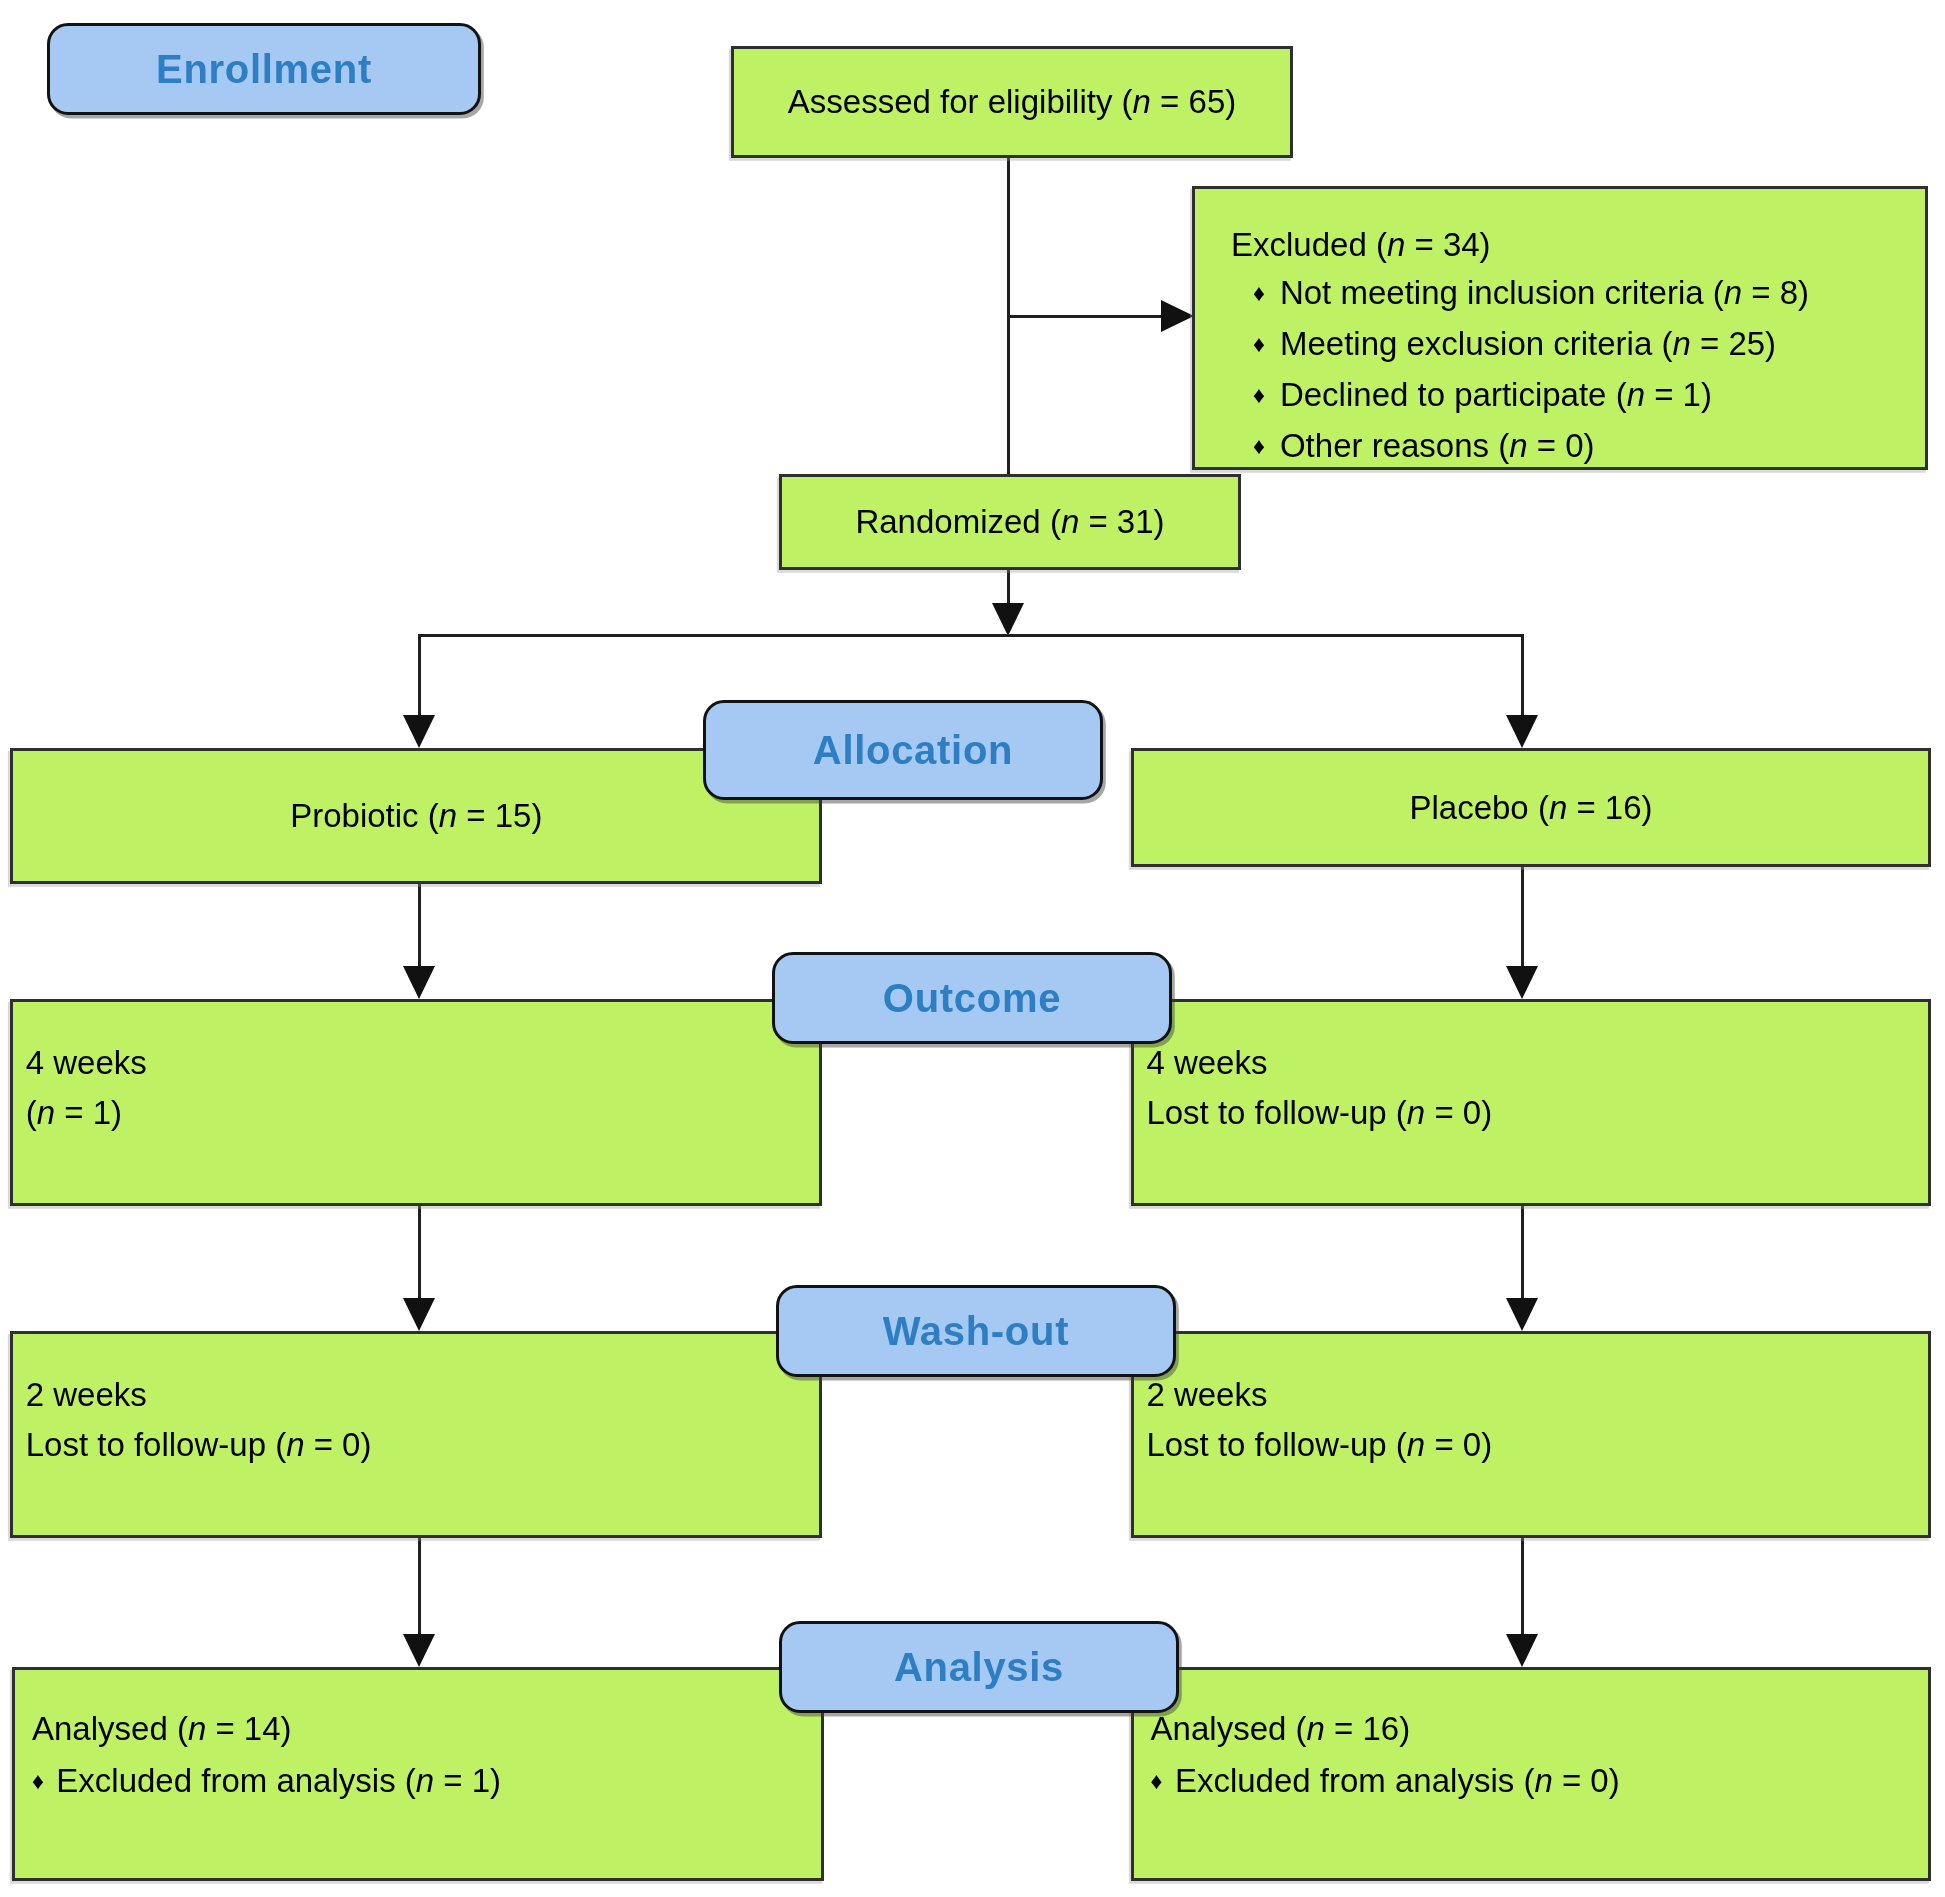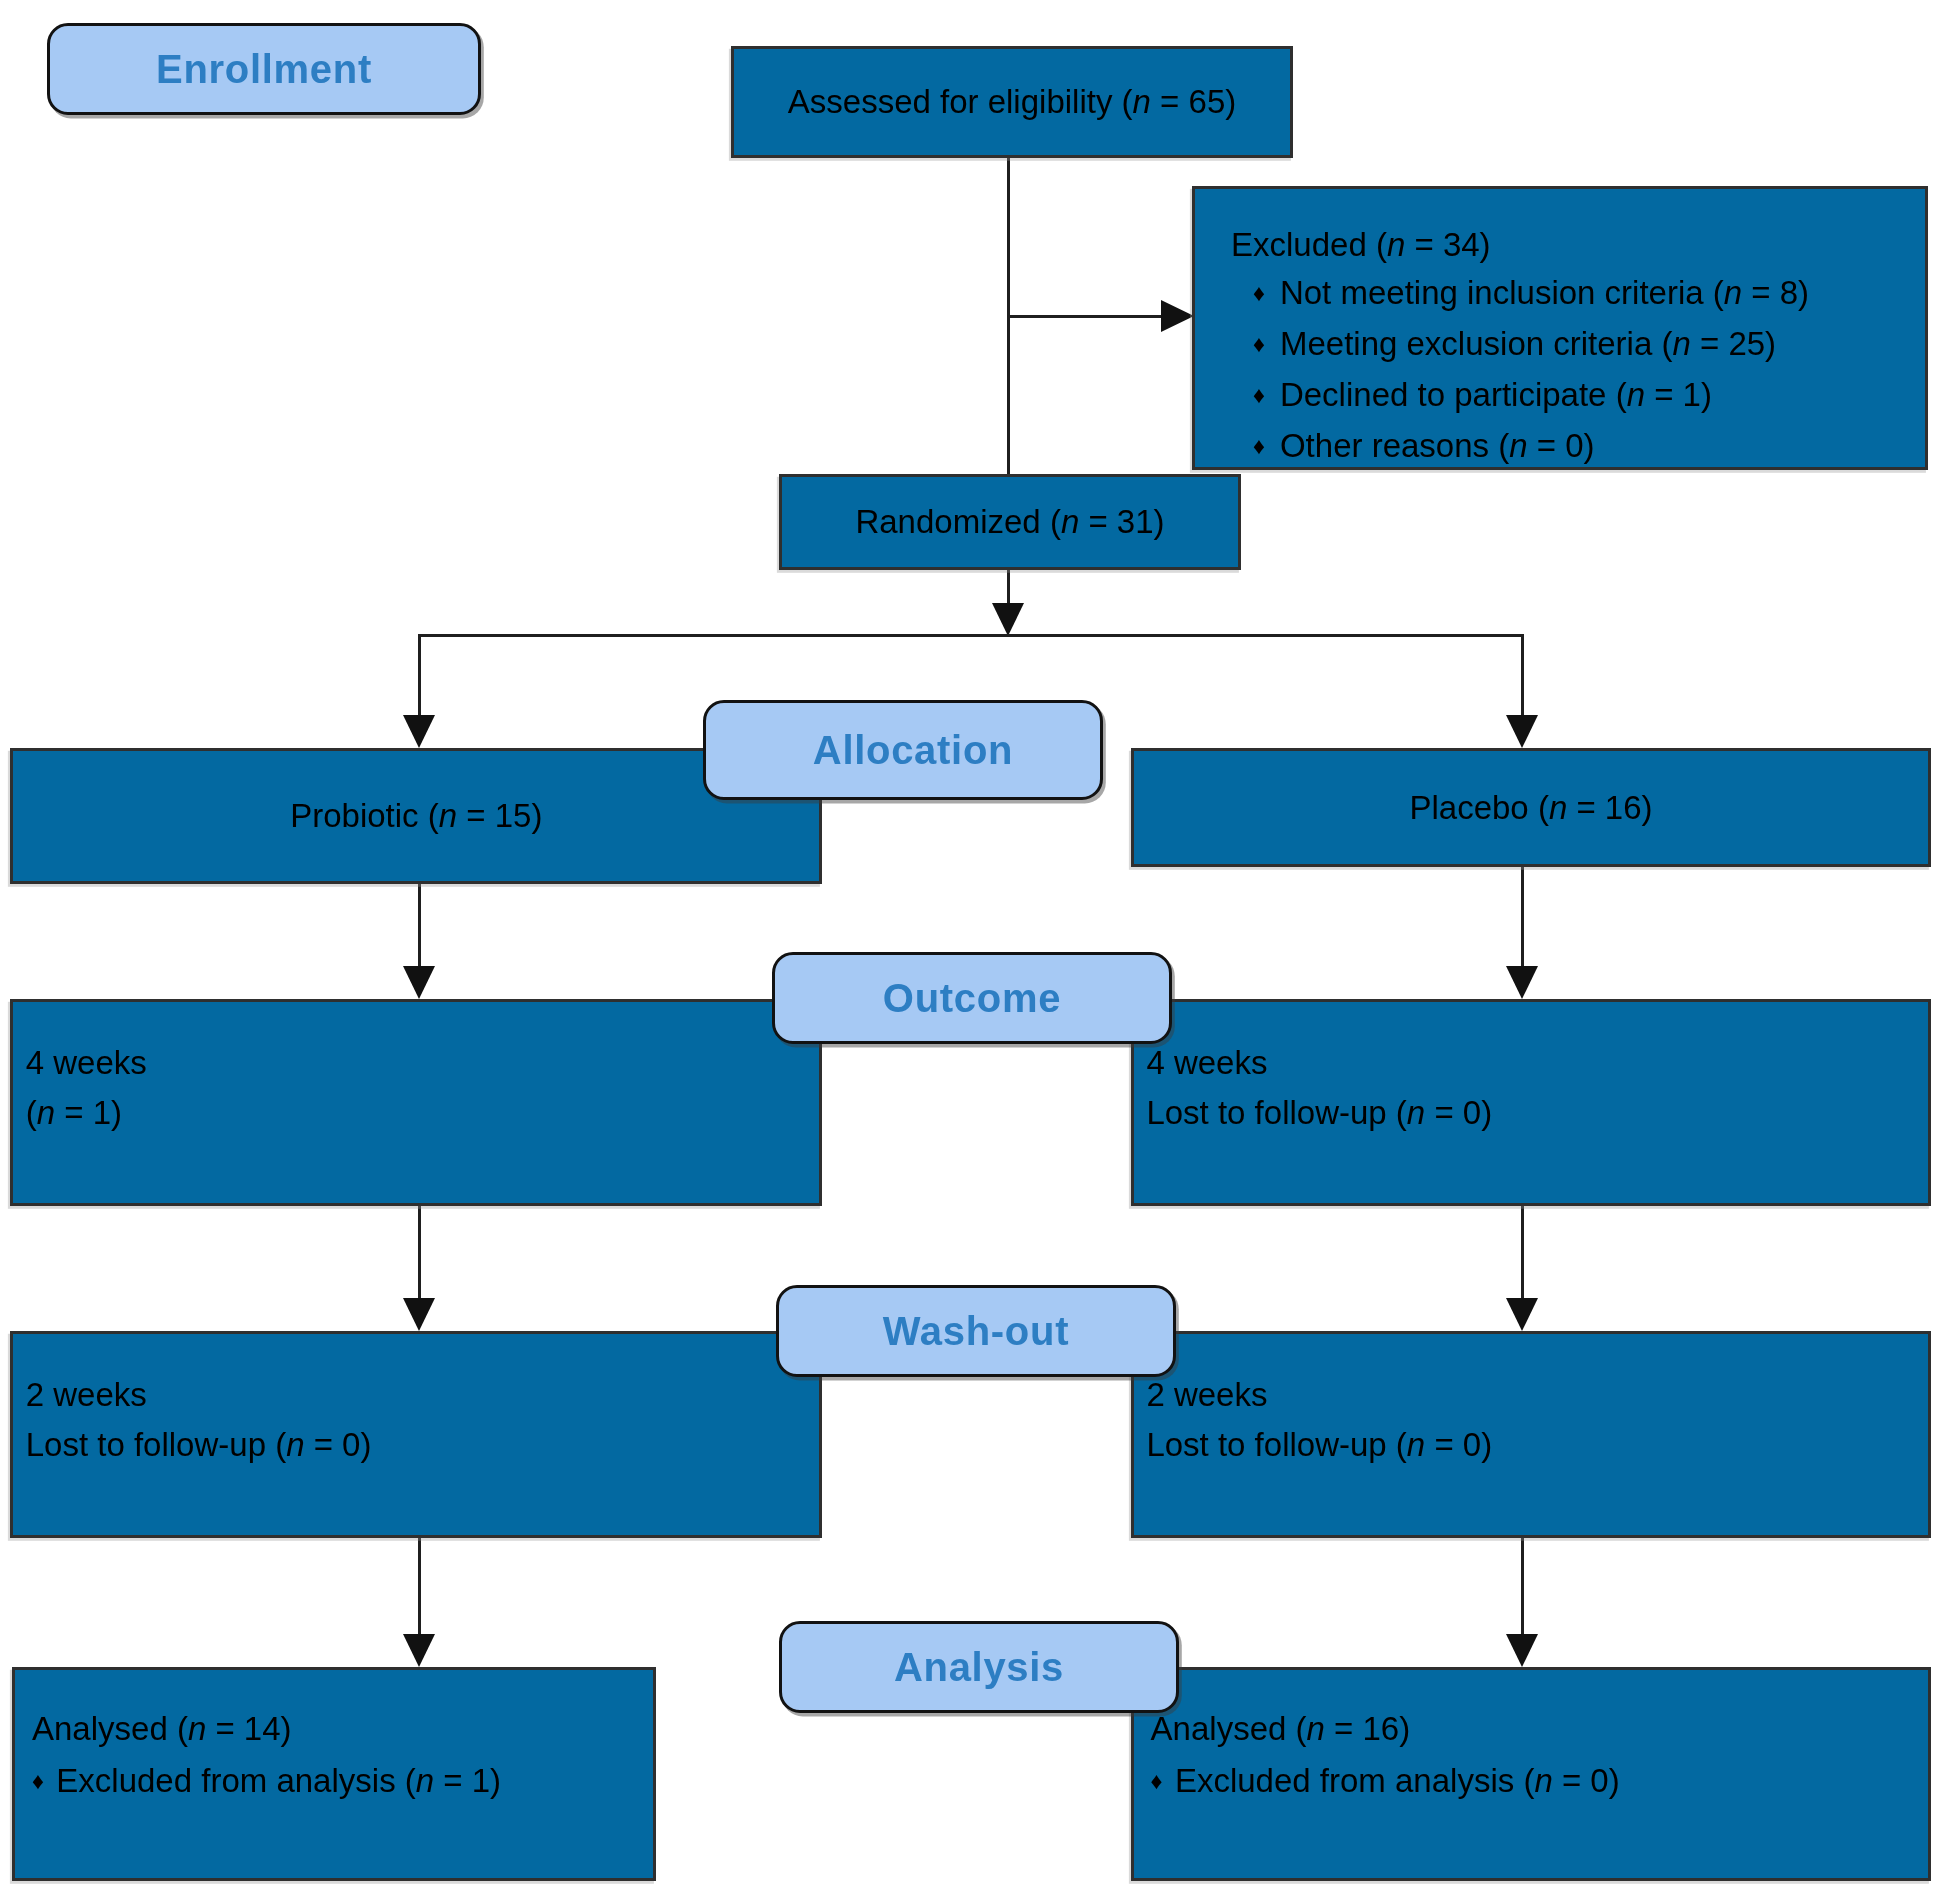--- a/index.html
+++ b/index.html
@@ -1,20 +1,20 @@
 <!DOCTYPE html>
 <html style="font-size:11px"><head>
 <meta charset="utf-8">
 <style>
   html,body{margin:0;padding:0;background:#ffffff;}
   body{width:1946px;height:1897px;font-family:"Liberation Sans",sans-serif;}
   #canvas{position:relative;width:1946px;height:1897px;background:#ffffff;overflow:hidden;}
 
   .box{
-    position:absolute;background:#0369a1;border:3.4px solid #2f2f2f;
+    position:absolute;background:#bef264;border:3.4px solid #2f2f2f;
     box-sizing:border-box;font-size:33px;color:#000;z-index:2;
     box-shadow:-2.1px 2.8px 0 rgba(150,150,150,0.35);
   }
   .box-center{display:flex;align-items:center;justify-content:center;text-align:center;}
 
   .badge{
     position:absolute;background:#a6c9f4;border:3.4px solid #121212;border-radius:21px;
     box-sizing:border-box;display:flex;align-items:center;justify-content:center;
     font-weight:bold;font-size:40px;color:#2d7ec3;z-index:6;
     box-shadow:2.8px 3.4px 0 rgba(60,60,60,0.45);
@@ -132,21 +132,21 @@
 
   <div class="box pad-box" style="left:10.3px;top:1331px;width:812px;height:207px;">
     <div class="center-line">2 weeks</div>
     <div class="left-line">Lost to follow-up (<i>n</i> = 0)</div>
   </div>
   <div class="box pad-box" style="left:1131px;top:1331px;width:800px;height:207px;">
     <div class="center-line">2 weeks</div>
     <div class="left-line">Lost to follow-up (<i>n</i> = 0)</div>
   </div>
 
-  <div class="box analysis-box" style="left:12.4px;top:1667px;width:644px;height:214px;">
+  <div class="box analysis-box" style="left:12.4px;top:1667px;width:812px;height:214px;">
     <div class="left-line">Analysed (<i>n</i> = 14)</div>
     <div class="bullet-row">
       <span class="diamond">♦</span>
       <span>Excluded from analysis (<i>n</i> = 1)</span>
     </div>
   </div>
   <div class="box analysis-box" style="left:1131px;top:1667px;width:800px;height:214px;">
     <div class="left-line">Analysed (<i>n</i> = 16)</div>
     <div class="bullet-row">
       <span class="diamond">♦</span>

